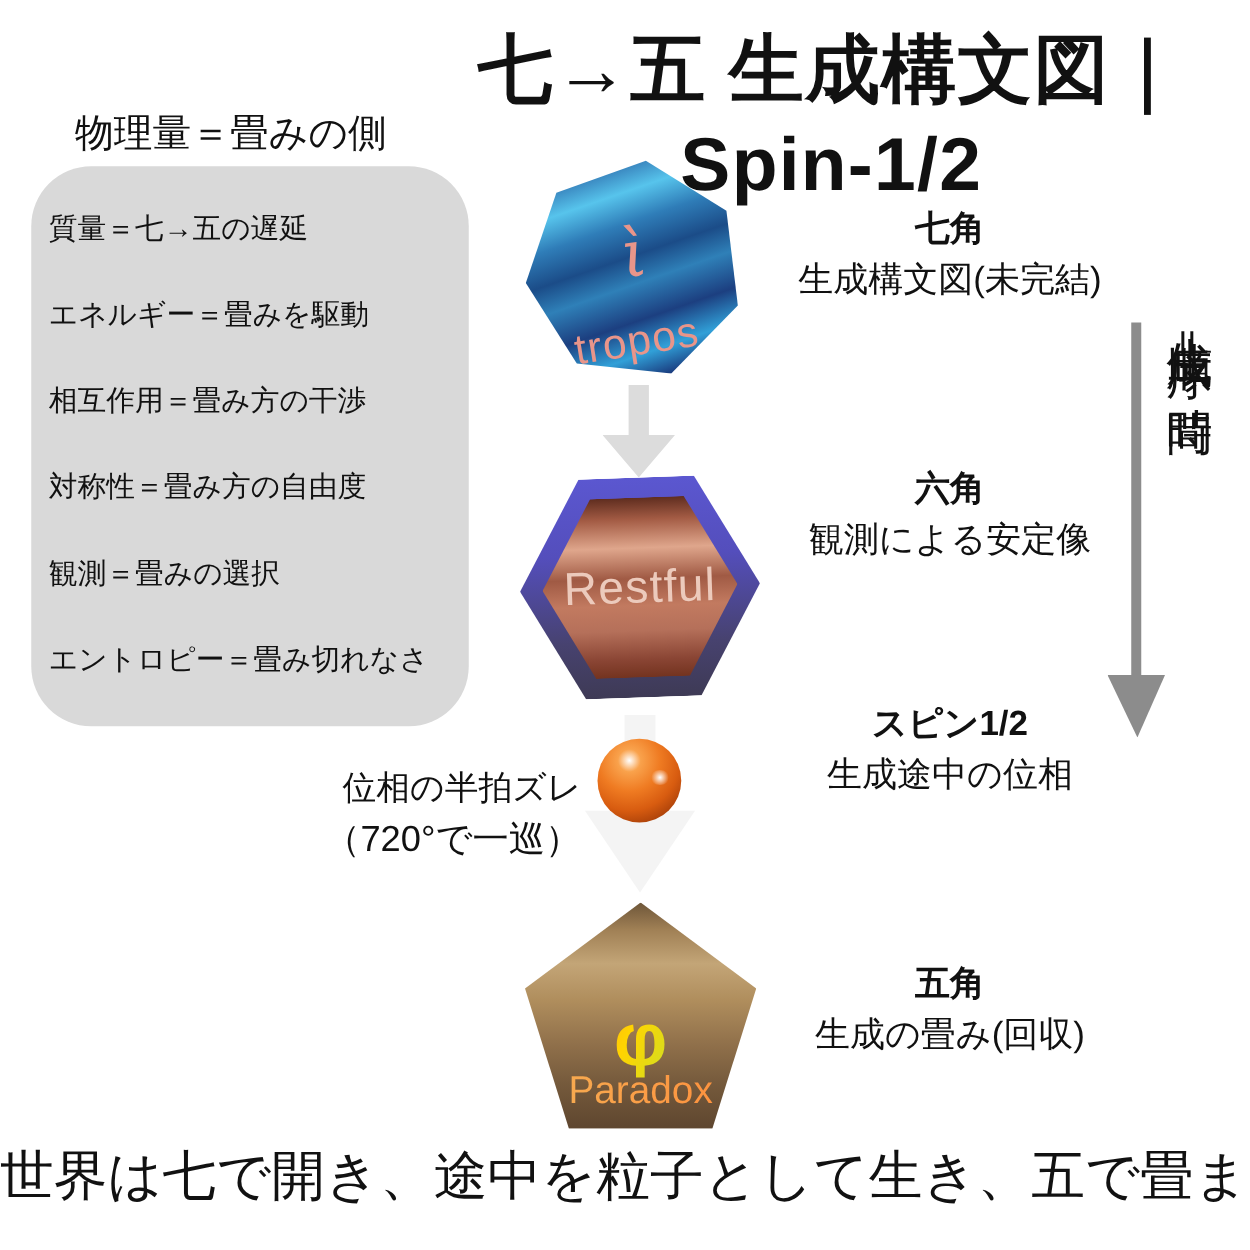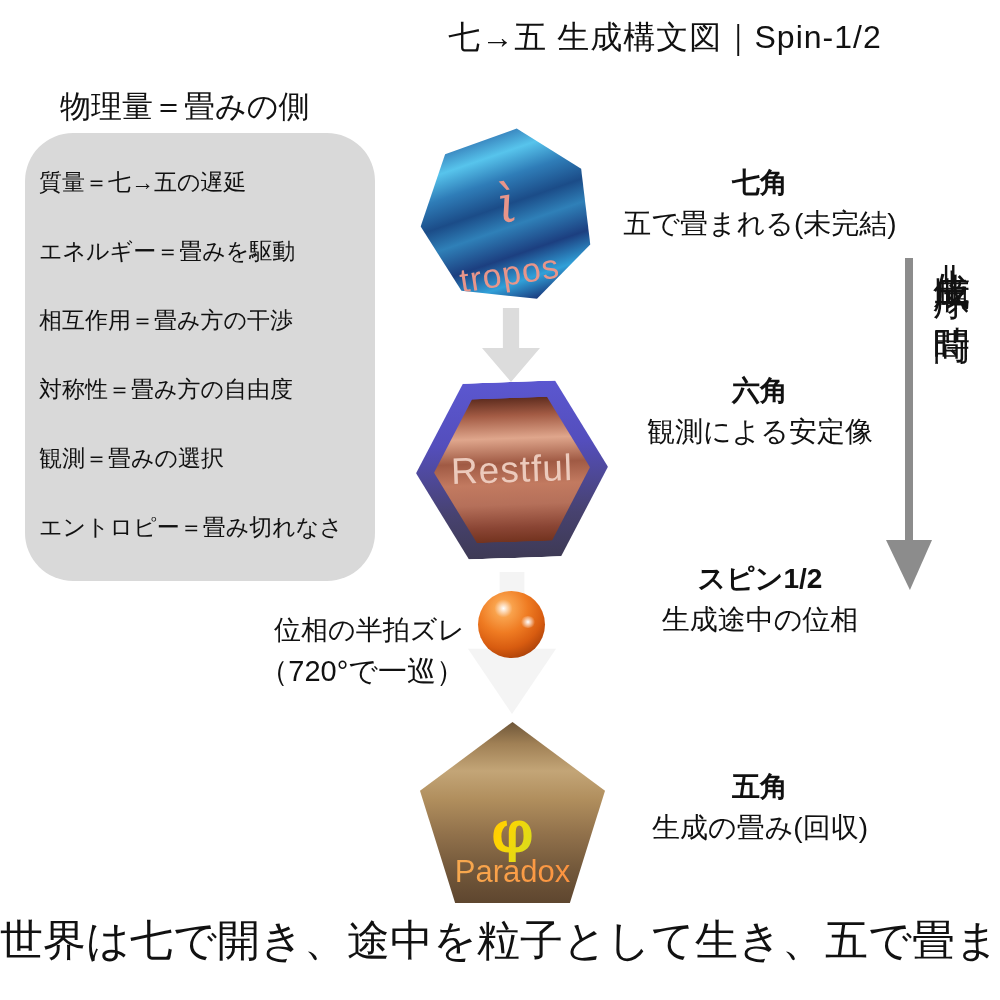--- a/index.html
+++ b/index.html
@@ -2,21 +2,21 @@
 <html><head>
 <meta charset="utf-8">
 <style>
   html,body{margin:0;padding:0;background:#ffffff;}
   #stage{
     position:relative;width:1000px;height:1000px;background:#ffffff;overflow:hidden;
     font-family:"Liberation Sans","DejaVu Sans",sans-serif;color:#111111;
   }
   
   .title{position:absolute;left:330px;top:16px;width:670px;text-align:center;
-    font-size:32px;font-weight:400;letter-spacing:1px;}
+    font-size:60px;font-weight:700;letter-spacing:1px;}
   
   .panel-heading{position:absolute;left:60px;top:86px;font-size:31px;font-weight:500;}
   .panel{position:absolute;left:25px;top:133px;width:350px;height:448px;
     background:#d9d9d9;border-radius:48px;display:flex;flex-direction:column;
     justify-content:space-between;padding:34px 0 38px 0;box-sizing:border-box;}
   .panel-item{font-size:23px;padding-left:14px;white-space:nowrap;}
   
   .heptagon{position:absolute;left:420px;top:128px;width:175px;height:176px;
     clip-path:polygon(57% 0.5%,93% 24.6%,96.7% 67.8%,65.2% 97.6%,22.2% 91.6%,0.2% 54.2%,15.6% 13.7%);
     background:linear-gradient(163deg,#122a66 0%,#2f6fae 10%,#57c4ec 22%,#2f7db8 33%,
@@ -96,21 +96,21 @@
     <div class="panel-item">観測＝畳みの選択</div>
     <div class="panel-item">エントロピー＝畳み切れなさ</div>
   </div>
 
   <div class="heptagon">
     <div class="glyph">ὶ</div>
     <div class="word">tropos</div>
   </div>
   <div class="stage-label lbl-hepta">
     <div class="l1">七角</div>
-    <div class="l2">五で畳まれる(未完結)</div>
+    <div class="l2">生成構文図(未完結)</div>
   </div>
 
   <div class="arrow-block arrow1"></div>
 
   <div class="hexagon">
     <div class="hexagon-inner">
       <div class="word">Restful</div>
     </div>
   </div>
   <div class="stage-label lbl-hexa">

